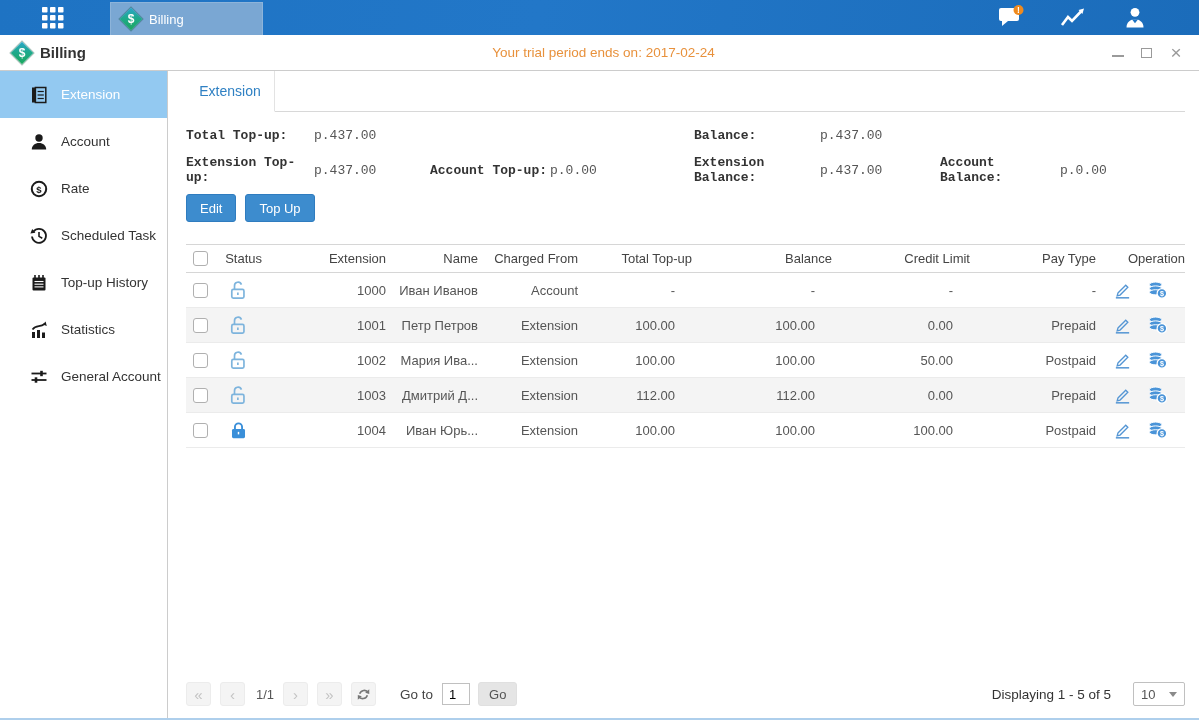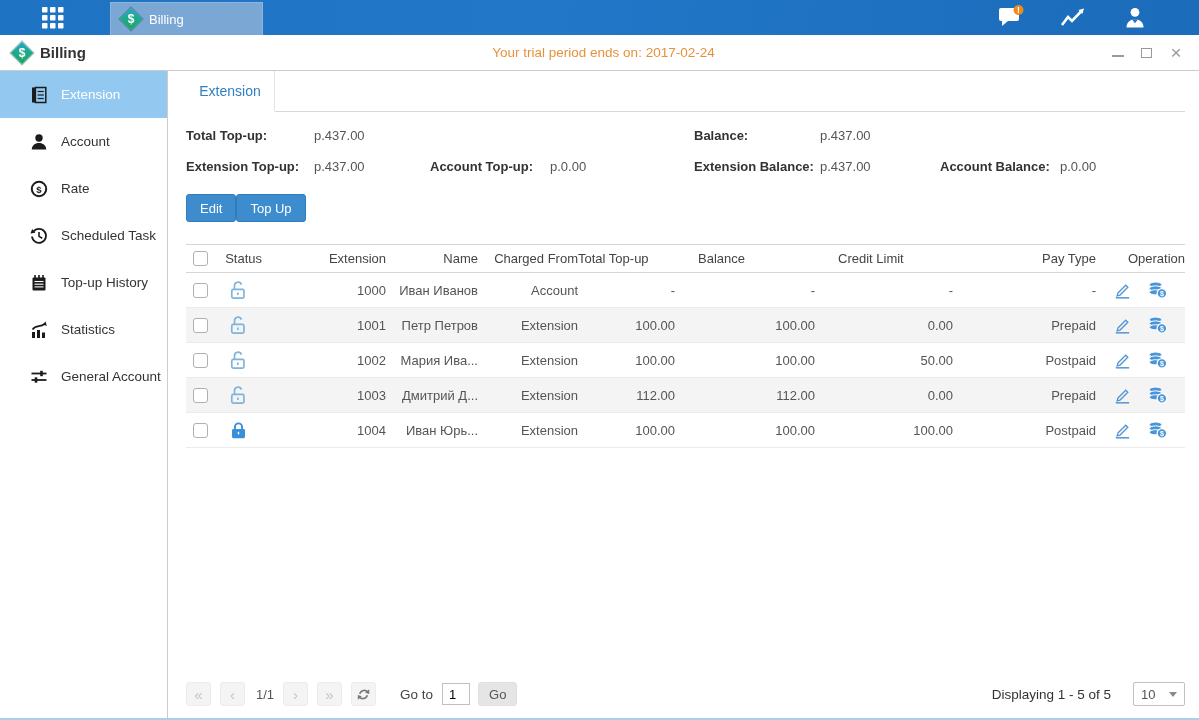--- a/index.html
+++ b/index.html
@@ -34,39 +34,39 @@
   .side-item { height:47px; display:flex; align-items:center; gap:13px; padding-left:30px; font-size:13.5px; color:#333; cursor:pointer; }
   .side-item.active { background:var(--selected-blue); color:#fff; }
   .side-icon { width:18px; height:18px; flex-shrink:0; display:flex; }
 
   .main { flex:1; display:flex; flex-direction:column; padding:0 14px 0 18px; min-width:0; }
 
   .tabstrip { height:41px; display:flex; border-bottom:1px solid #d8d8d8; flex-shrink:0; }
   .tab-active { width:89px; background:#fff; border-right:1px solid #e3e3e3; border-bottom:1px solid #fff; margin-bottom:-1px; color:#2f80c3; font-size:14px; display:flex; align-items:center; justify-content:center; cursor:pointer; }
 
   
-  .summary { margin-top:12px; font-size:13px; }
+  .summary { margin-top:12px; font-size:13px;font-family:Liberation Mono, monospace; }
   .sum-row { display:grid; grid-template-columns:128px 116px 120px 144px 126px 120px 120px 1fr; height:22px; align-items:center; }
   .sum-row + .sum-row { margin-top:9px; }
   .sum-label { font-weight:bold; color:#333; }
   .sum-value { color:#555; }
 
   
-  .actions { margin-top:17px; display:flex; }
+  .actions { margin-top:17px; display:flex; gap:9px; }
   .btn-primary { background:var(--accent-blue); border:1px solid #2f7cbf; color:#fff; font-size:13px; height:28px; padding:0 13px; border-radius:3px; cursor:pointer; font-family:inherit; }
 
   
   .table { margin-top:22px; font-size:13px; color:#555; }
   .t-head, .t-row { display:grid; grid-template-columns:28px 48px 124px 92px 100px 120px 140px 138px 120px 1fr; align-items:center; }
   .t-head { height:29px; border-top:1px solid #d6d6d6; border-bottom:1px solid #d6d6d6; color:#444; }
   .t-row { height:35px; border-bottom:1px solid #ebebeb; background:#fff; }
   .t-row:nth-child(even) { background:#f4f4f4; }
   .cell-c { text-align:right; }
   .cell-r { text-align:right; padding-right:23px; }
-  .head-r { text-align:left; padding-right:6px; }
+  .head-r { text-align:right; padding-right:6px; }
   .cb { width:15px; height:15px; border:1px solid #b0b0b0; border-radius:3px; background:#fff; margin:0 auto; cursor:pointer; display:block; }
   .status-cell { display:flex; align-items:center; justify-content:center; cursor:pointer; }
   .status-cell svg { display:none; }
   .status-cell.unlocked .lk-open { display:block; }
   .status-cell.locked  .lk-closed { display:block; }
   .op-cell { display:flex; align-items:center; justify-content:center; gap:15px; }
   .op-ic { cursor:pointer; display:flex; }
 
   .spacer { flex:1; }
 

